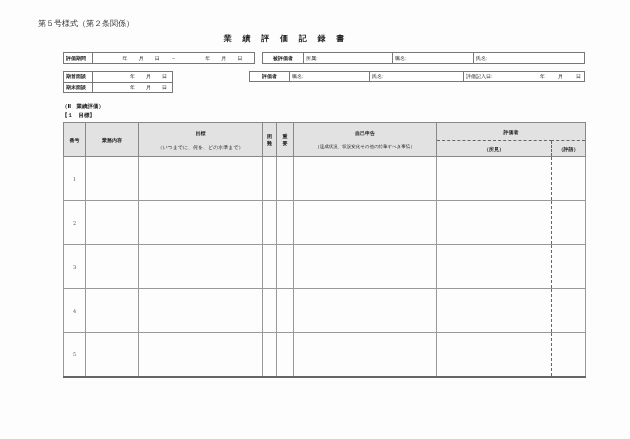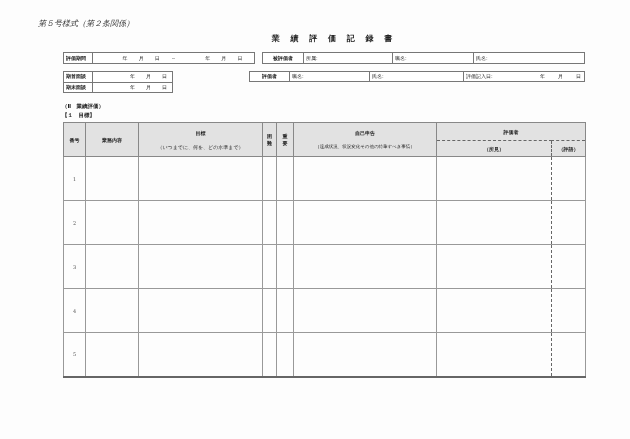--- a/index.html
+++ b/index.html
@@ -1,19 +1,19 @@
 <!DOCTYPE html>
 <html><head>
 <meta charset="utf-8">
 <style>
   html,body{margin:0;padding:0;background:#fdfdfd;}
   body{width:630px;height:439px;position:relative;overflow:hidden;font-family:"DejaVu Sans",sans-serif;color:#222;}
   .abs{position:absolute;}
-  .form-no{left:38px;top:18px;font-family:"DejaVu Serif",serif;font-size:8px;color:#333;font-style:italic;}
-  .title{left:0;width:572px;top:33px;text-align:center;font-size:8px;font-weight:bold;letter-spacing:4px;color:#222;padding-left:48px;}
+  .form-no{left:38px;top:18px;font-family:"DejaVu Serif",serif;font-size:8px;color:#333;}
+  .title{left:0;width:572px;top:33px;text-align:center;font-size:8px;font-weight:bold;letter-spacing:4px;color:#222;}
   .box{position:absolute;border:1.5px solid #777;box-sizing:border-box;display:flex;background:#fff;}
   .cell{font-size:5px;line-height:1;display:flex;align-items:center;box-sizing:border-box;border-right:1px solid #777;padding-left:2px;white-space:nowrap;}
   .cell:last-child{border-right:none;}
   .label{font-weight:bold;}
   .center{justify-content:center;padding-left:0;}
   .datecell{justify-content:flex-end;padding-right:5px;}
   .datecell span{margin-left:11px;}
   .sec{font-size:5.5px;font-weight:bold;}
   table.main{position:absolute;left:63px;top:122px;border-collapse:collapse;table-layout:fixed;width:522px;border:1.5px solid #333;border-bottom:2px solid #666;}
   table.main th{background:#e2e2e2;font-size:5px;font-weight:bold;border:1px solid #888;padding:0;text-align:center;}

